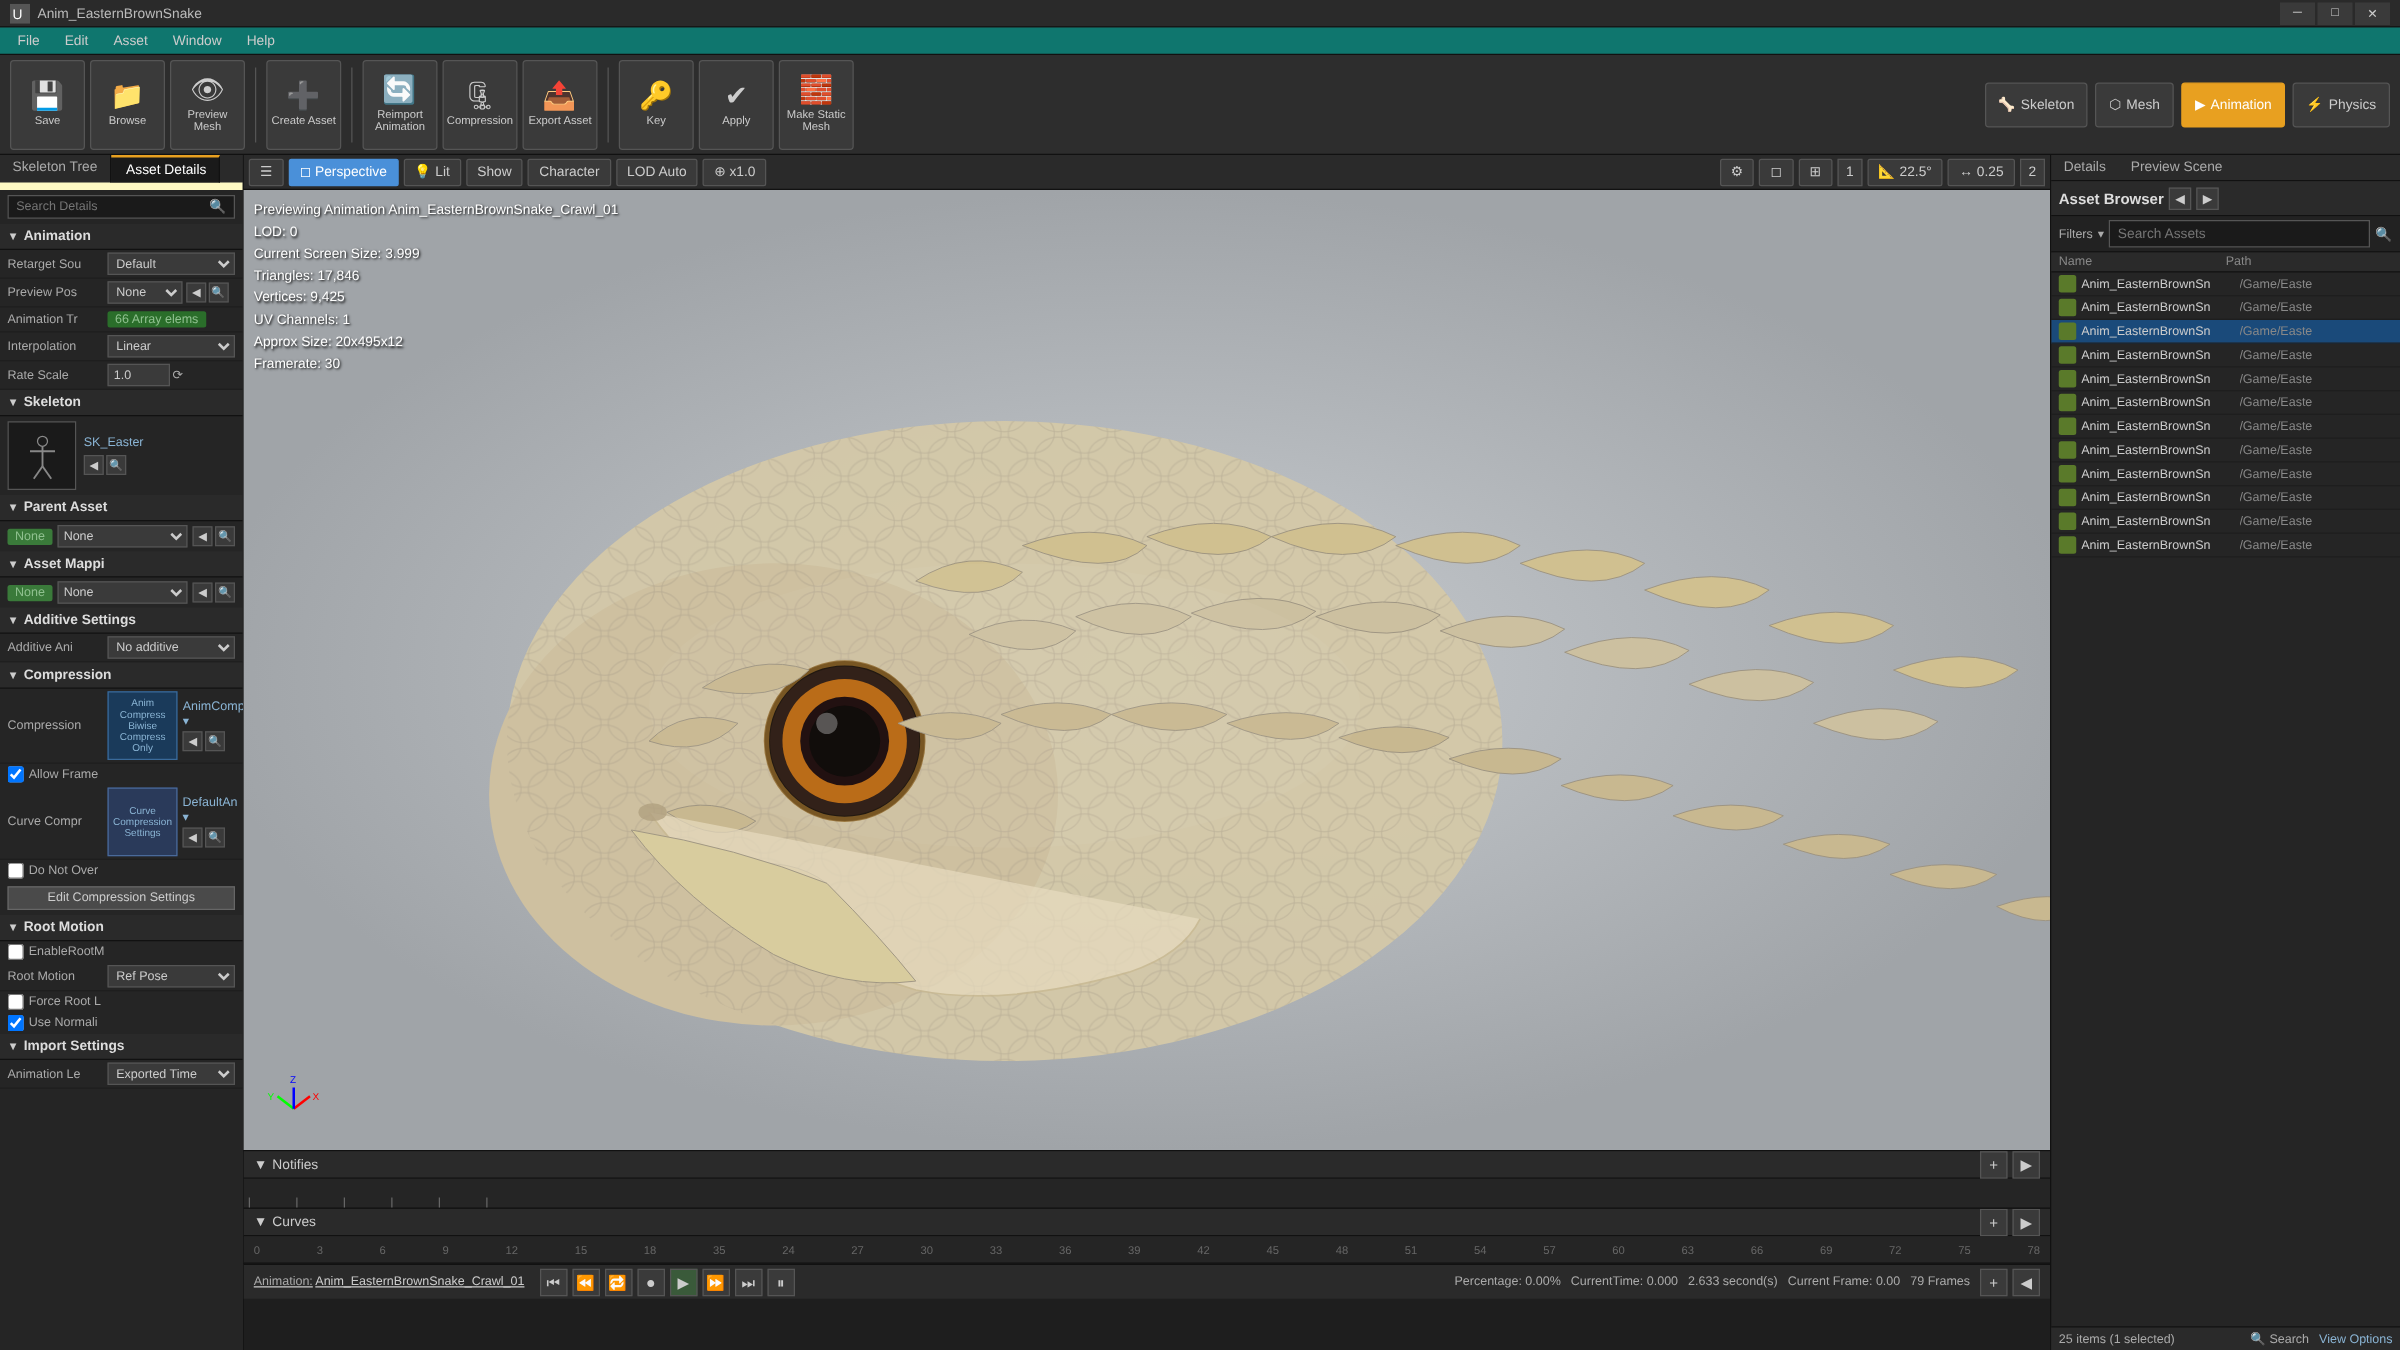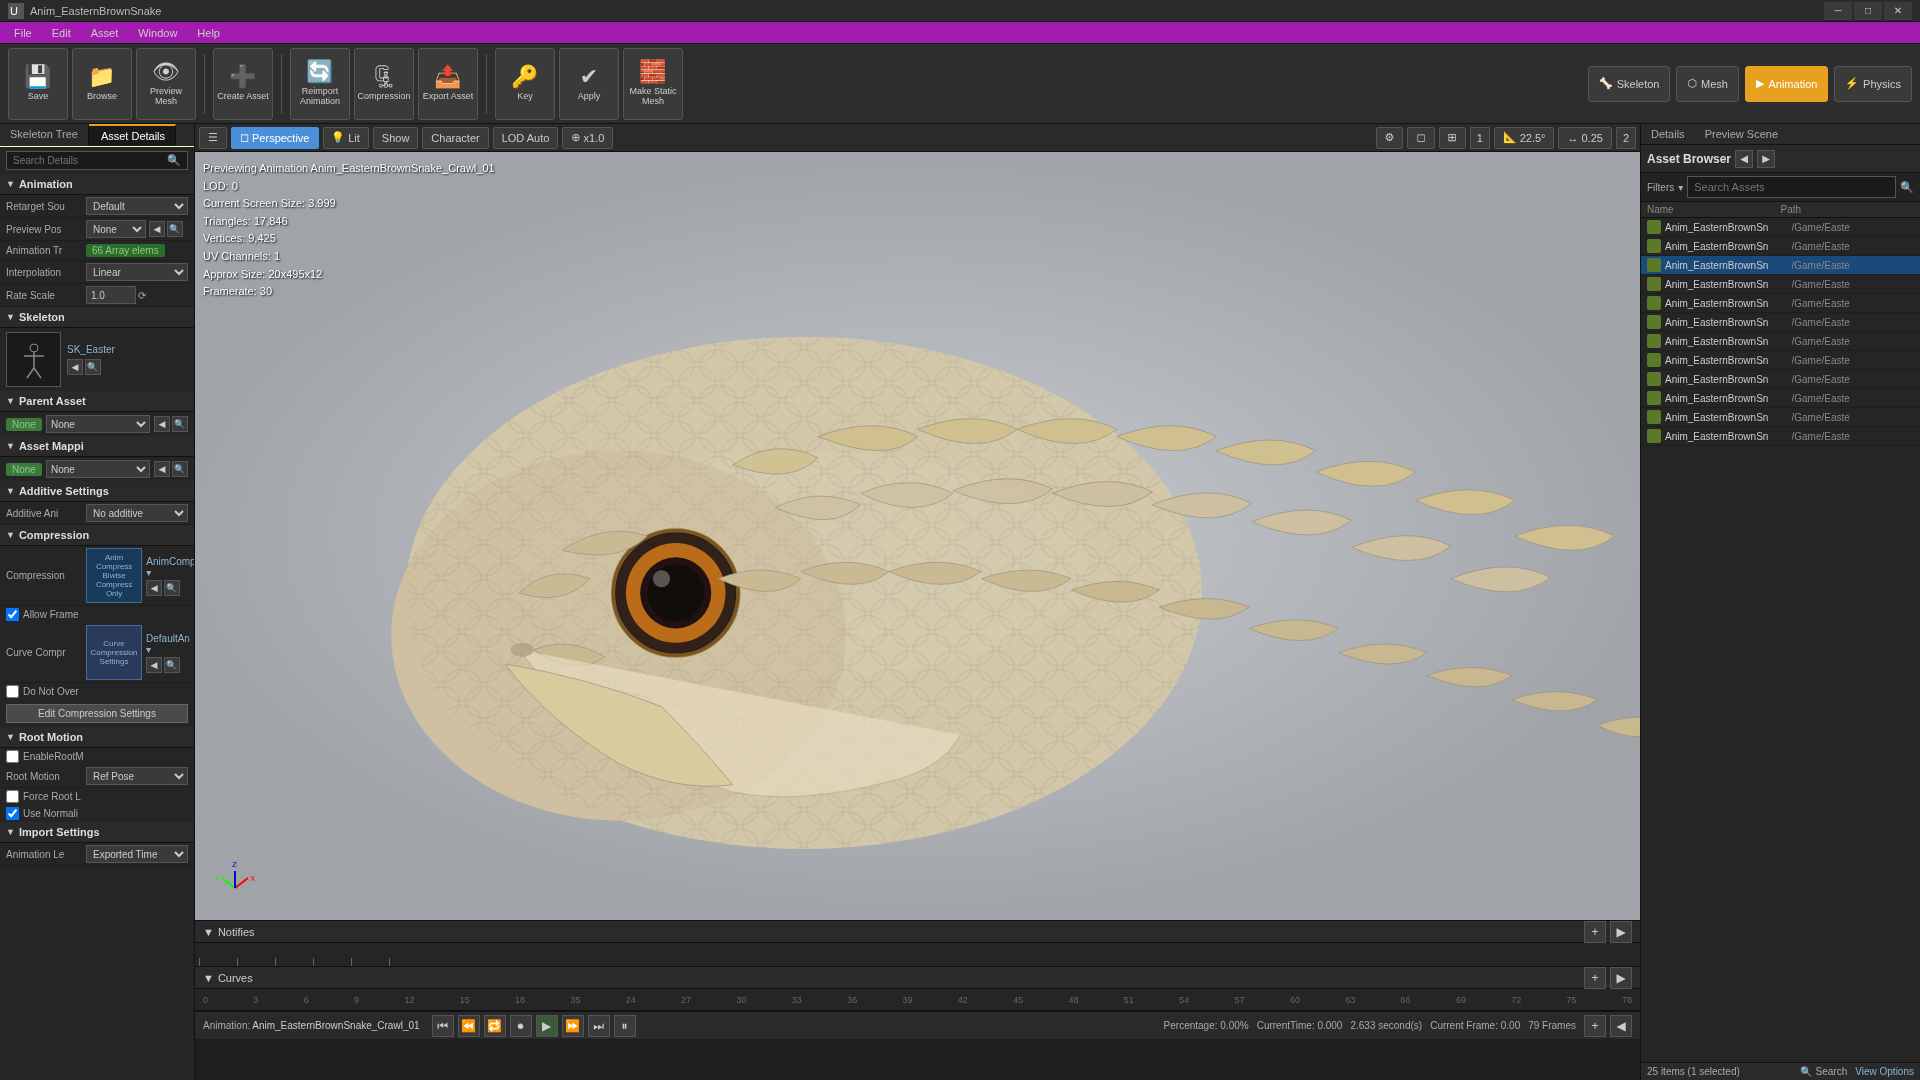--- a/index.html
+++ b/index.html
@@ -6,40 +6,40 @@
     body { width: 1920px; height: 1080px; background: #1a1a1a; font-family: 'Segoe UI', Arial, sans-serif; font-size: 11px; color: #ccc; overflow: hidden; }
     
     
     #titlebar { height: 22px; background: #2a2a2a; display: flex; align-items: center; padding: 0 8px; border-bottom: 1px solid #111; }
     #titlebar .app-icon { width: 16px; height: 16px; margin-right: 6px; }
     #titlebar .title-text { color: #bbb; font-size: 11px; }
     #titlebar .window-controls { margin-left: auto; display: flex; gap: 2px; }
     #titlebar .win-btn { width: 28px; height: 18px; background: #3a3a3a; border: none; color: #ccc; cursor: pointer; font-size: 10px; display: flex; align-items: center; justify-content: center; }
     
     
-    #menubar { height: 22px; background: #a21caf; display: flex; align-items: center; padding: 0 4px; border-bottom: 1px solid #111; }
+    #menubar { height: 22px; background: #0f766e; display: flex; align-items: center; padding: 0 4px; border-bottom: 1px solid #111; }
     #menubar .menu-item { padding: 0 10px; height: 22px; line-height: 22px; color: #ccc; cursor: pointer; font-size: 11px; }
     
     
     #toolbar { height: 80px; background: #2d2d2d; display: flex; align-items: center; padding: 0 8px; gap: 4px; border-bottom: 1px solid #111; }
     .tool-btn { display: flex; flex-direction: column; align-items: center; justify-content: center; width: 60px; height: 72px; background: #3a3a3a; border: 1px solid #555; border-radius: 3px; cursor: pointer; color: #ccc; font-size: 9px; text-align: center; padding: 4px 2px; gap: 3px; }
     .tool-btn .icon { font-size: 22px; line-height: 1; }
     .tool-separator { width: 1px; height: 60px; background: #555; margin: 0 4px; }
     
     
     .right-toolbar { margin-left: auto; display: flex; align-items: center; gap: 6px; }
     .view-btn { display: flex; align-items: center; gap: 4px; padding: 4px 10px; background: #3a3a3a; border: 1px solid #555; border-radius: 3px; cursor: pointer; color: #ccc; font-size: 11px; height: 36px; }
     .view-btn.active { background: #e8a020; color: #fff; border-color: #e8a020; }
     
     
     #main { display: flex; height: calc(1080px - 22px - 22px - 80px); }
     
     
     #left-panel { width: 195px; background: #252525; border-right: 1px solid #111; display: flex; flex-direction: column; overflow-y: auto; }
-    .panel-tabs { display: flex; background: #2a2a2a; border-bottom: 1px solid #fef9c3; }
+    .panel-tabs { display: flex; background: #2a2a2a; border-bottom: 6px solid #fef9c3; }
     .panel-tab { padding: 4px 10px; font-size: 11px; color: #aaa; cursor: pointer; border-right: 1px solid #111; }
     .panel-tab.active { background: #1a1a1a; color: #fff; border-top: 2px solid #e8a020; padding-left: 12px; }
     
     .section-header { display: flex; align-items: center; padding: 4px 6px; background: #2a2a2a; border-bottom: 1px solid #111; cursor: pointer; }
     .section-header .arrow { margin-right: 4px; font-size: 9px; }
     .section-title { font-size: 11px; font-weight: bold; color: #ddd; }
     
     .prop-row { display: flex; align-items: center; padding: 2px 6px; min-height: 20px; border-bottom: 1px solid #1e1e1e; }
     .prop-label { width: 80px; font-size: 10px; color: #aaa; flex-shrink: 0; }
     .prop-value { flex: 1; }
@@ -602,21 +602,21 @@
           <span style="font-size:9px;color:#666;">63</span>
           <span style="font-size:9px;color:#666;">66</span>
           <span style="font-size:9px;color:#666;">69</span>
           <span style="font-size:9px;color:#666;">72</span>
           <span style="font-size:9px;color:#666;">75</span>
           <span style="font-size:9px;color:#666;">78</span>
         </div>
       </div>
 
       <div class="timeline-controls">
-        <div style="display:flex;align-items:flex-end;gap:2px;margin-right:8px;">
+        <div style="display:flex;align-items:flex-end;gap:2px;margin-right:8px;text-decoration:underline;">
           <span style="font-size:10px;color:#aaa;">Animation:</span>
           <span style="font-size:10px;color:#ccc;">Anim_EasternBrownSnake_Crawl_01</span>
         </div>
         <div class="playback-btn">⏮</div>
         <div class="playback-btn">⏪</div>
         <div class="playback-btn">🔁</div>
         <div class="playback-btn">⏺</div>
         <div class="playback-btn" style="background:#3a5a3a;">▶</div>
         <div class="playback-btn">⏩</div>
         <div class="playback-btn">⏭</div>

